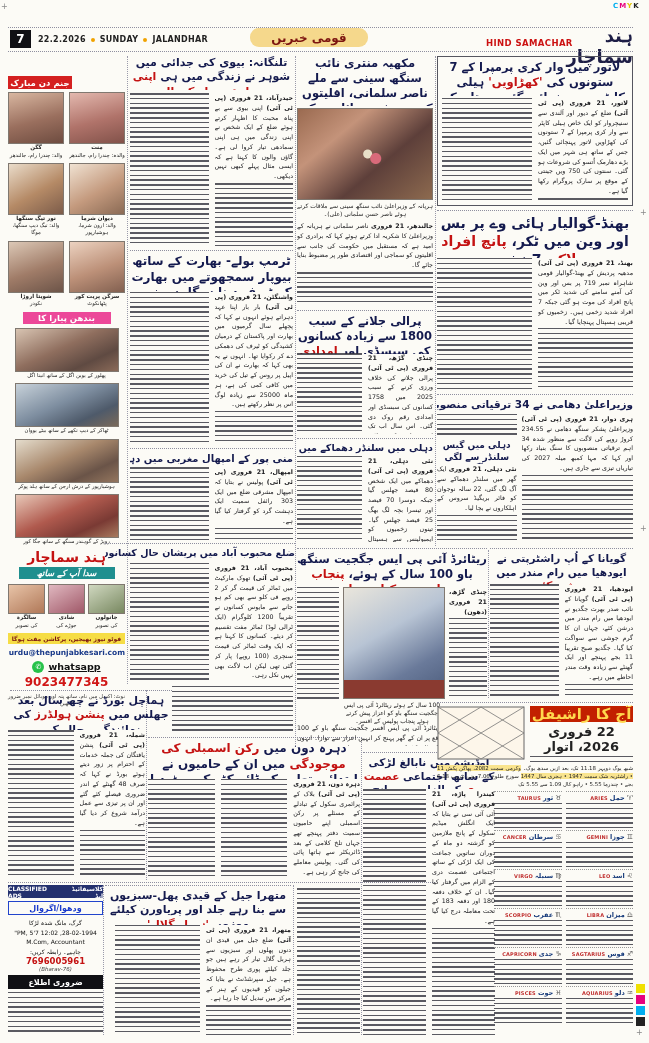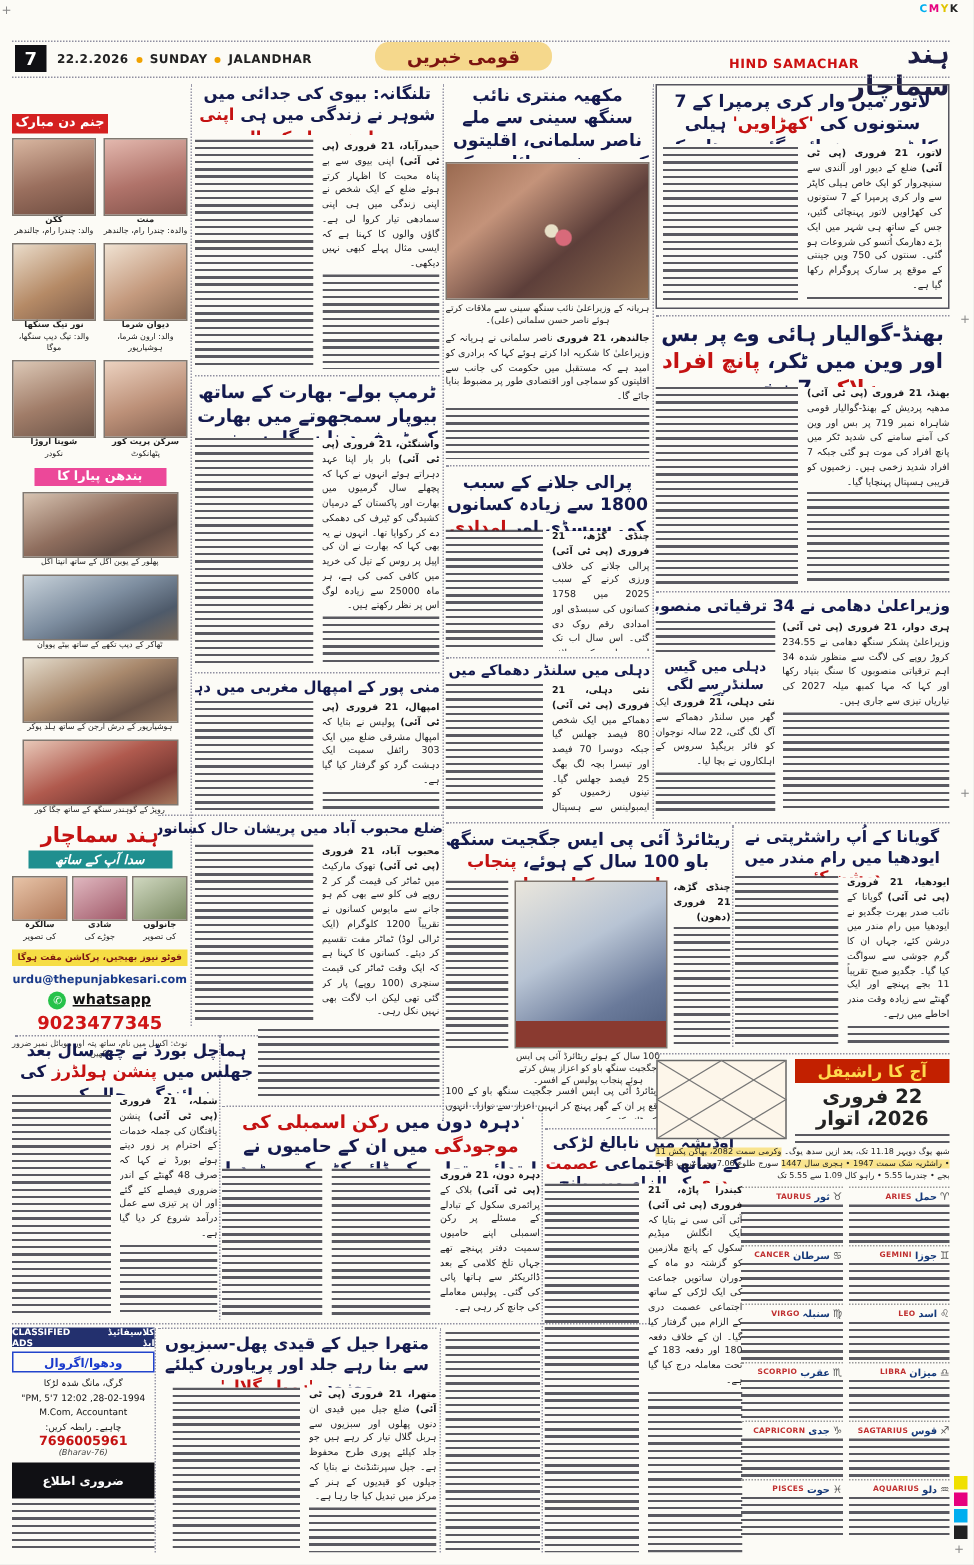--- a/index.html
+++ b/index.html
@@ -57,21 +57,21 @@
   .wanum{font-size:12px;font-weight:bold;color:#d01616;text-align:center;}
   .note{font-size:5.4px;line-height:1.4;text-align:center;direction:rtl;color:#333;}
   
   .clhead{background:#23306e;color:#fff;display:flex;align-items:center;justify-content:center;gap:3px;font-weight:bold;}
   .clcat{border:1px solid #2244cc;color:#1a3acc;font-weight:bold;font-size:8px;display:flex;align-items:center;justify-content:center;direction:rtl;}
   .clline{font-size:6px;line-height:1.6;text-align:center;direction:rtl;}
   .clphone{font-size:8.5px;font-weight:bold;color:#c41212;text-align:center;}
   .clref{font-size:5.5px;font-style:italic;text-align:center;color:#444;}
   .blkhead{background:#101014;color:#fff;font-weight:bold;font-size:8px;display:flex;align-items:center;justify-content:center;direction:rtl;}
   
-  .htitle{background:#c22000;color:#ffd84d;font-weight:bold;font-size:11px;display:flex;align-items:center;justify-content:center;direction:rtl;}
+  .htitle{background:#c22000;color:#ffd84d;font-weight:bold;font-size:15px;display:flex;align-items:center;justify-content:center;direction:rtl;}
   .hdate{font-size:13px;font-weight:bold;text-align:center;direction:rtl;color:#222;}
   .panch{font-size:5.4px;line-height:1.45;direction:rtl;text-align:justify;color:#222;}
   .panch .ylt{background:#f9e48e;}
   .zgrid{display:grid;grid-template-columns:1fr 1fr;direction:rtl;column-gap:4px;}
   .zcell{border-top:1px dotted #999;padding-top:2px;height:39px;box-sizing:border-box;display:flex;flex-direction:column;}
   .zhead{display:flex;align-items:center;gap:2px;direction:rtl;margin-bottom:1px;}
   .zsym{font-size:7px;color:#555;}
   .zur{font-size:6.5px;font-weight:bold;color:#163a7a;}
   .zen{font-size:5px;font-weight:bold;color:#c03030;letter-spacing:.2px;}
   
@@ -180,21 +180,21 @@
       <div class="scell">
         <div class="ph" style="background:linear-gradient(150deg,#e0b8c0,#a05868);"></div>
         <div class="cap"><span class="capb">شادی</span><br><span>جوڑے کی</span></div>
       </div>
       <div class="scell">
         <div class="ph" style="background:linear-gradient(150deg,#d0d8c0,#788860);"></div>
         <div class="cap"><span class="capb">جانولوں</span><br><span>کی تصویر</span></div>
       </div>
     </div>
     <div class="offer" style="height:12px;margin-top:4px;">فوٹو نیوز بھیجیں، پرکاشن مفت ہوگا</div>
-    <div class="email" style="margin-top:4px;">urdu@thepunjabkesari.com</div>
+    <div class="email" style="margin-top:4px;text-align:right;">urdu@thepunjabkesari.com</div>
     <div class="warow" style="margin-top:4px;">
       <span class="waicon">✆</span>
       <span class="walabel">whatsapp</span>
     </div>
     <div class="wanum" style="margin-top:2px;">9023477345</div>
     <div class="note" style="margin-top:4px;">نوٹ: اکسل میں نام، ساتھ پتہ اور موبائل نمبر ضرور لکھیں</div>
   </div>
 
   <div class="abs hl" style="left:130px;top:56px;width:163px;height:34px;font-size:11px;">
     <span>تلنگانہ: بیوی کی جدائی میں شوہر نے زندگی میں ہی </span><span class="hot">اپنی سمادھی تیار کروالی</span><span></span>
@@ -542,17 +542,17 @@
       <span style="font-size:6px;">CLASSIFIED ADS</span>
       <span style="font-size:6px;direction:rtl;">کلاسیفائیڈ ایڈ</span>
     </div>
     <div class="clcat" style="height:12px;margin:3px 0;">ودھوا/اگروال</div>
     <div class="clline">گرگ، مانگ شدہ لڑکا</div>
     <div class="clline">28-02-1994, 12:02 PM, 5'7"</div>
     <div class="clline">M.Com, Accountant</div>
     <div class="clline">چاہیے۔ رابطہ کریں:</div>
     <div class="clphone">7696005961</div>
     <div class="clref">(Bharav-76)</div>
-    <div class="blkhead" style="height:24px;margin-top:3px;">ضروری اطلاع</div>
+    <div class="blkhead" style="height:14px;margin-top:3px;">ضروری اطلاع</div>
     <div class="sim" style="margin-top:3px;"></div>
   </div>
 
 </div>
 
 </body></html>

